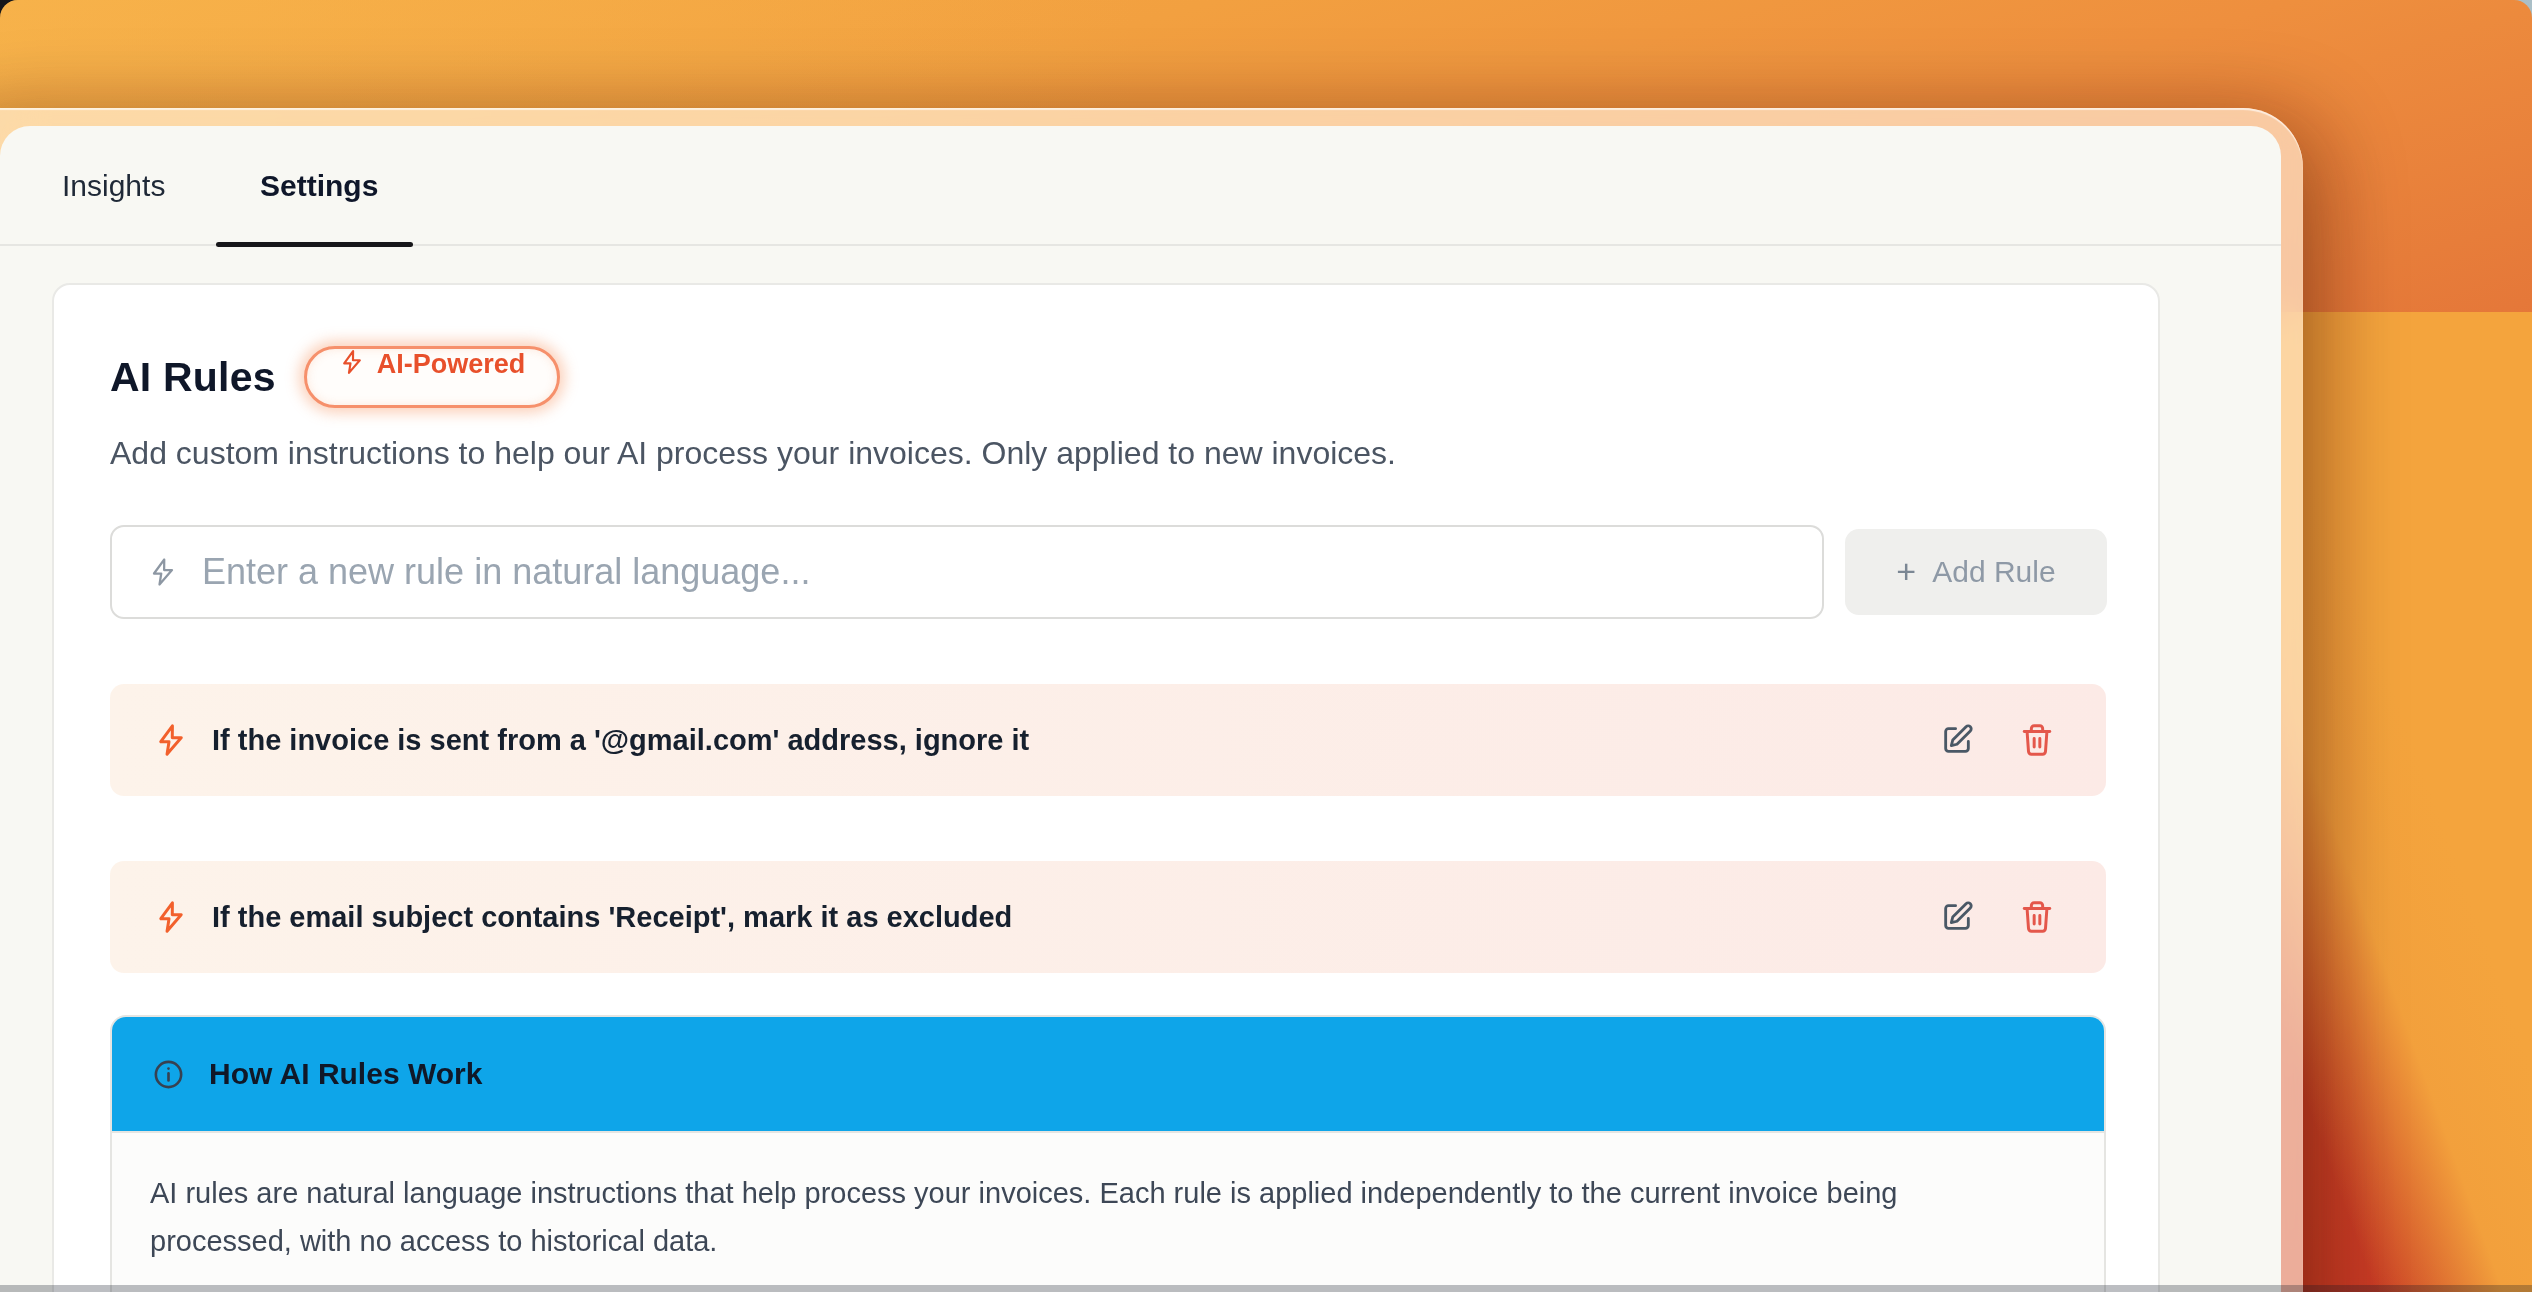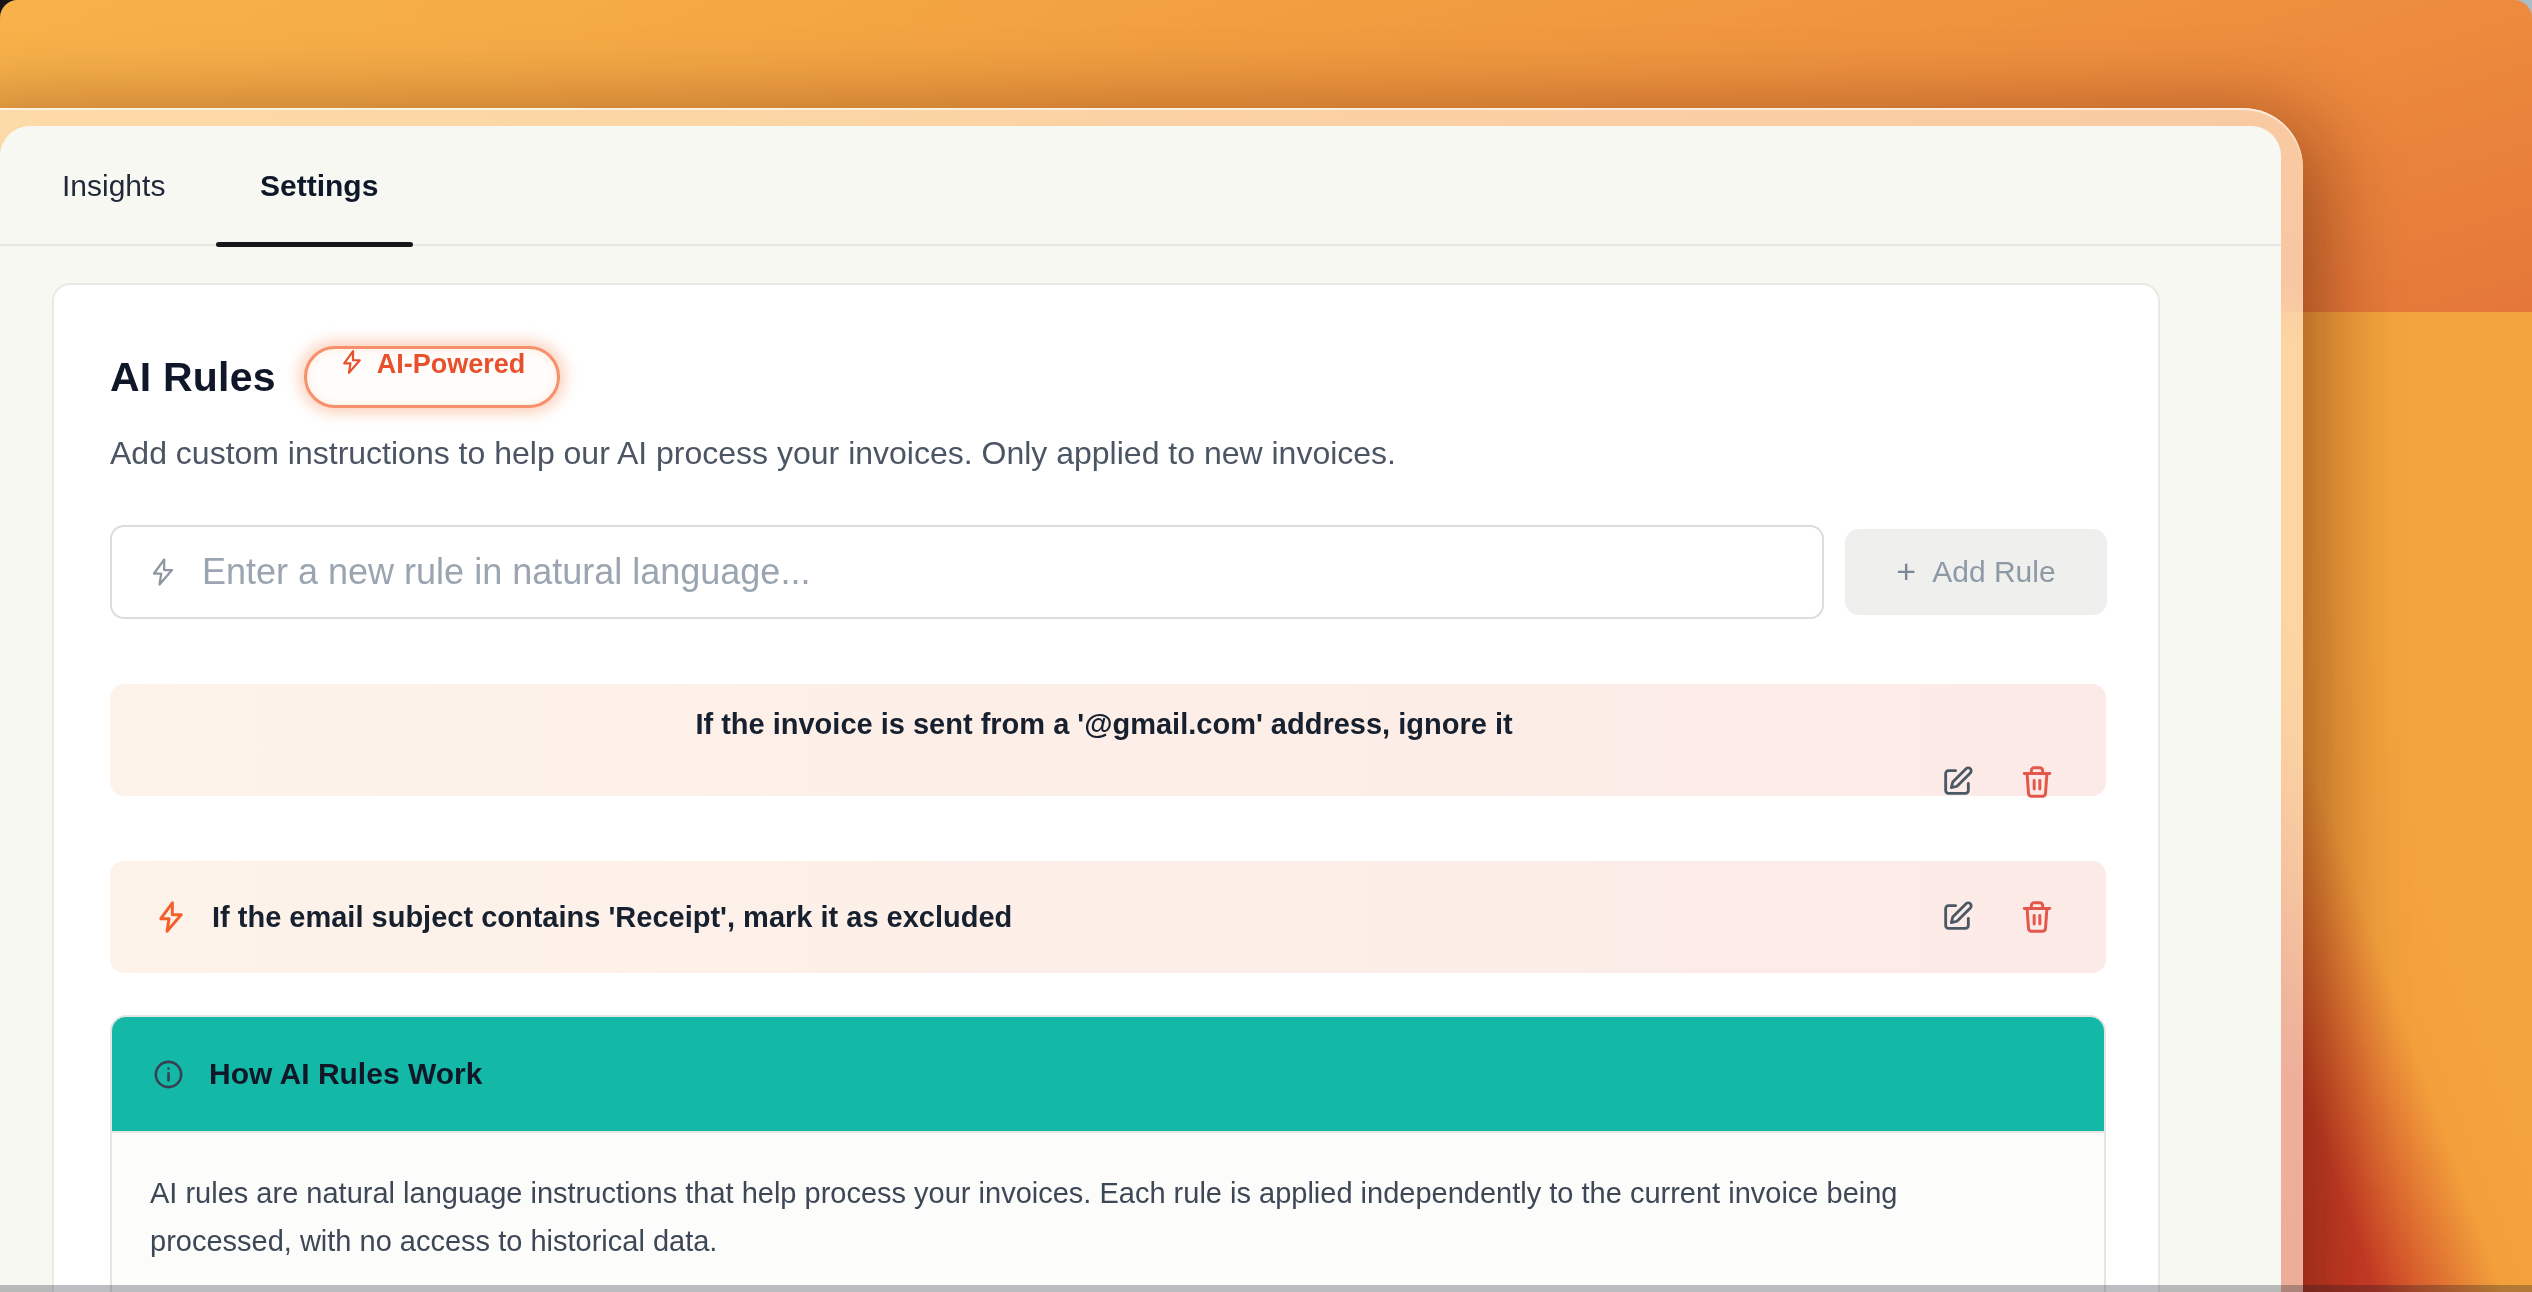--- a/index.html
+++ b/index.html
@@ -61,31 +61,31 @@
   .add-btn{position:absolute;left:1791px;top:244px;width:262px;height:86px;
     background:#efefed;border:none;border-radius:14px;cursor:pointer;
     display:flex;align-items:center;justify-content:center;gap:16px;
     font-family:inherit;font-size:30px;font-weight:500;color:#8e99a6;}
   .add-btn .plus{font-size:34px;font-weight:400;color:#7b8794;line-height:1;margin-top:-3px;}
 
   
   .rule-row{position:absolute;left:56px;width:1996px;height:112px;border-radius:14px;
     background:linear-gradient(90deg,var(--row-bg-left,#fdf3ea) 0%,var(--row-bg-right,#fceae6) 100%);
     display:flex;align-items:center;padding:0 52px 0 44px;gap:24px;}
-  .rule-row.r1{top:399px;flex-direction:column;}
+  .rule-row.r1{top:399px;}
   .rule-row.r2{top:540px;margin-top:36px;}
   .rule-text{font-size:29px;font-weight:600;color:#16202e;white-space:nowrap;}
   .row-actions{margin-left:auto;display:flex;align-items:center;gap:46px;}
   .icon-btn{background:none;border:none;padding:0;cursor:pointer;display:flex;
     align-items:center;justify-content:center;}
 
   
   .info-box{position:absolute;left:56px;top:730px;width:1996px;height:560px;
     background:#fcfcfb;border:2px solid #e5e5e2;border-radius:16px;overflow:hidden;}
-  .info-header{height:116px;background:#14b8a6;border-bottom:2px solid #e5e5e2;
+  .info-header{height:116px;background:#0ea5e9;border-bottom:2px solid #e5e5e2;
     display:flex;align-items:center;gap:24px;padding-left:40px;}
   .info-title{font-size:30px;font-weight:700;color:#101828;}
   .info-body{padding:36px 40px 40px 38px;font-size:29px;line-height:48px;color:#3d4756;
     max-width:1860px;}
 
   
   .bottom-strip{position:absolute;left:0;top:1285px;width:2532px;height:7px;
     background:rgba(15,20,35,.28);z-index:50;}
 
   svg{display:block;}

